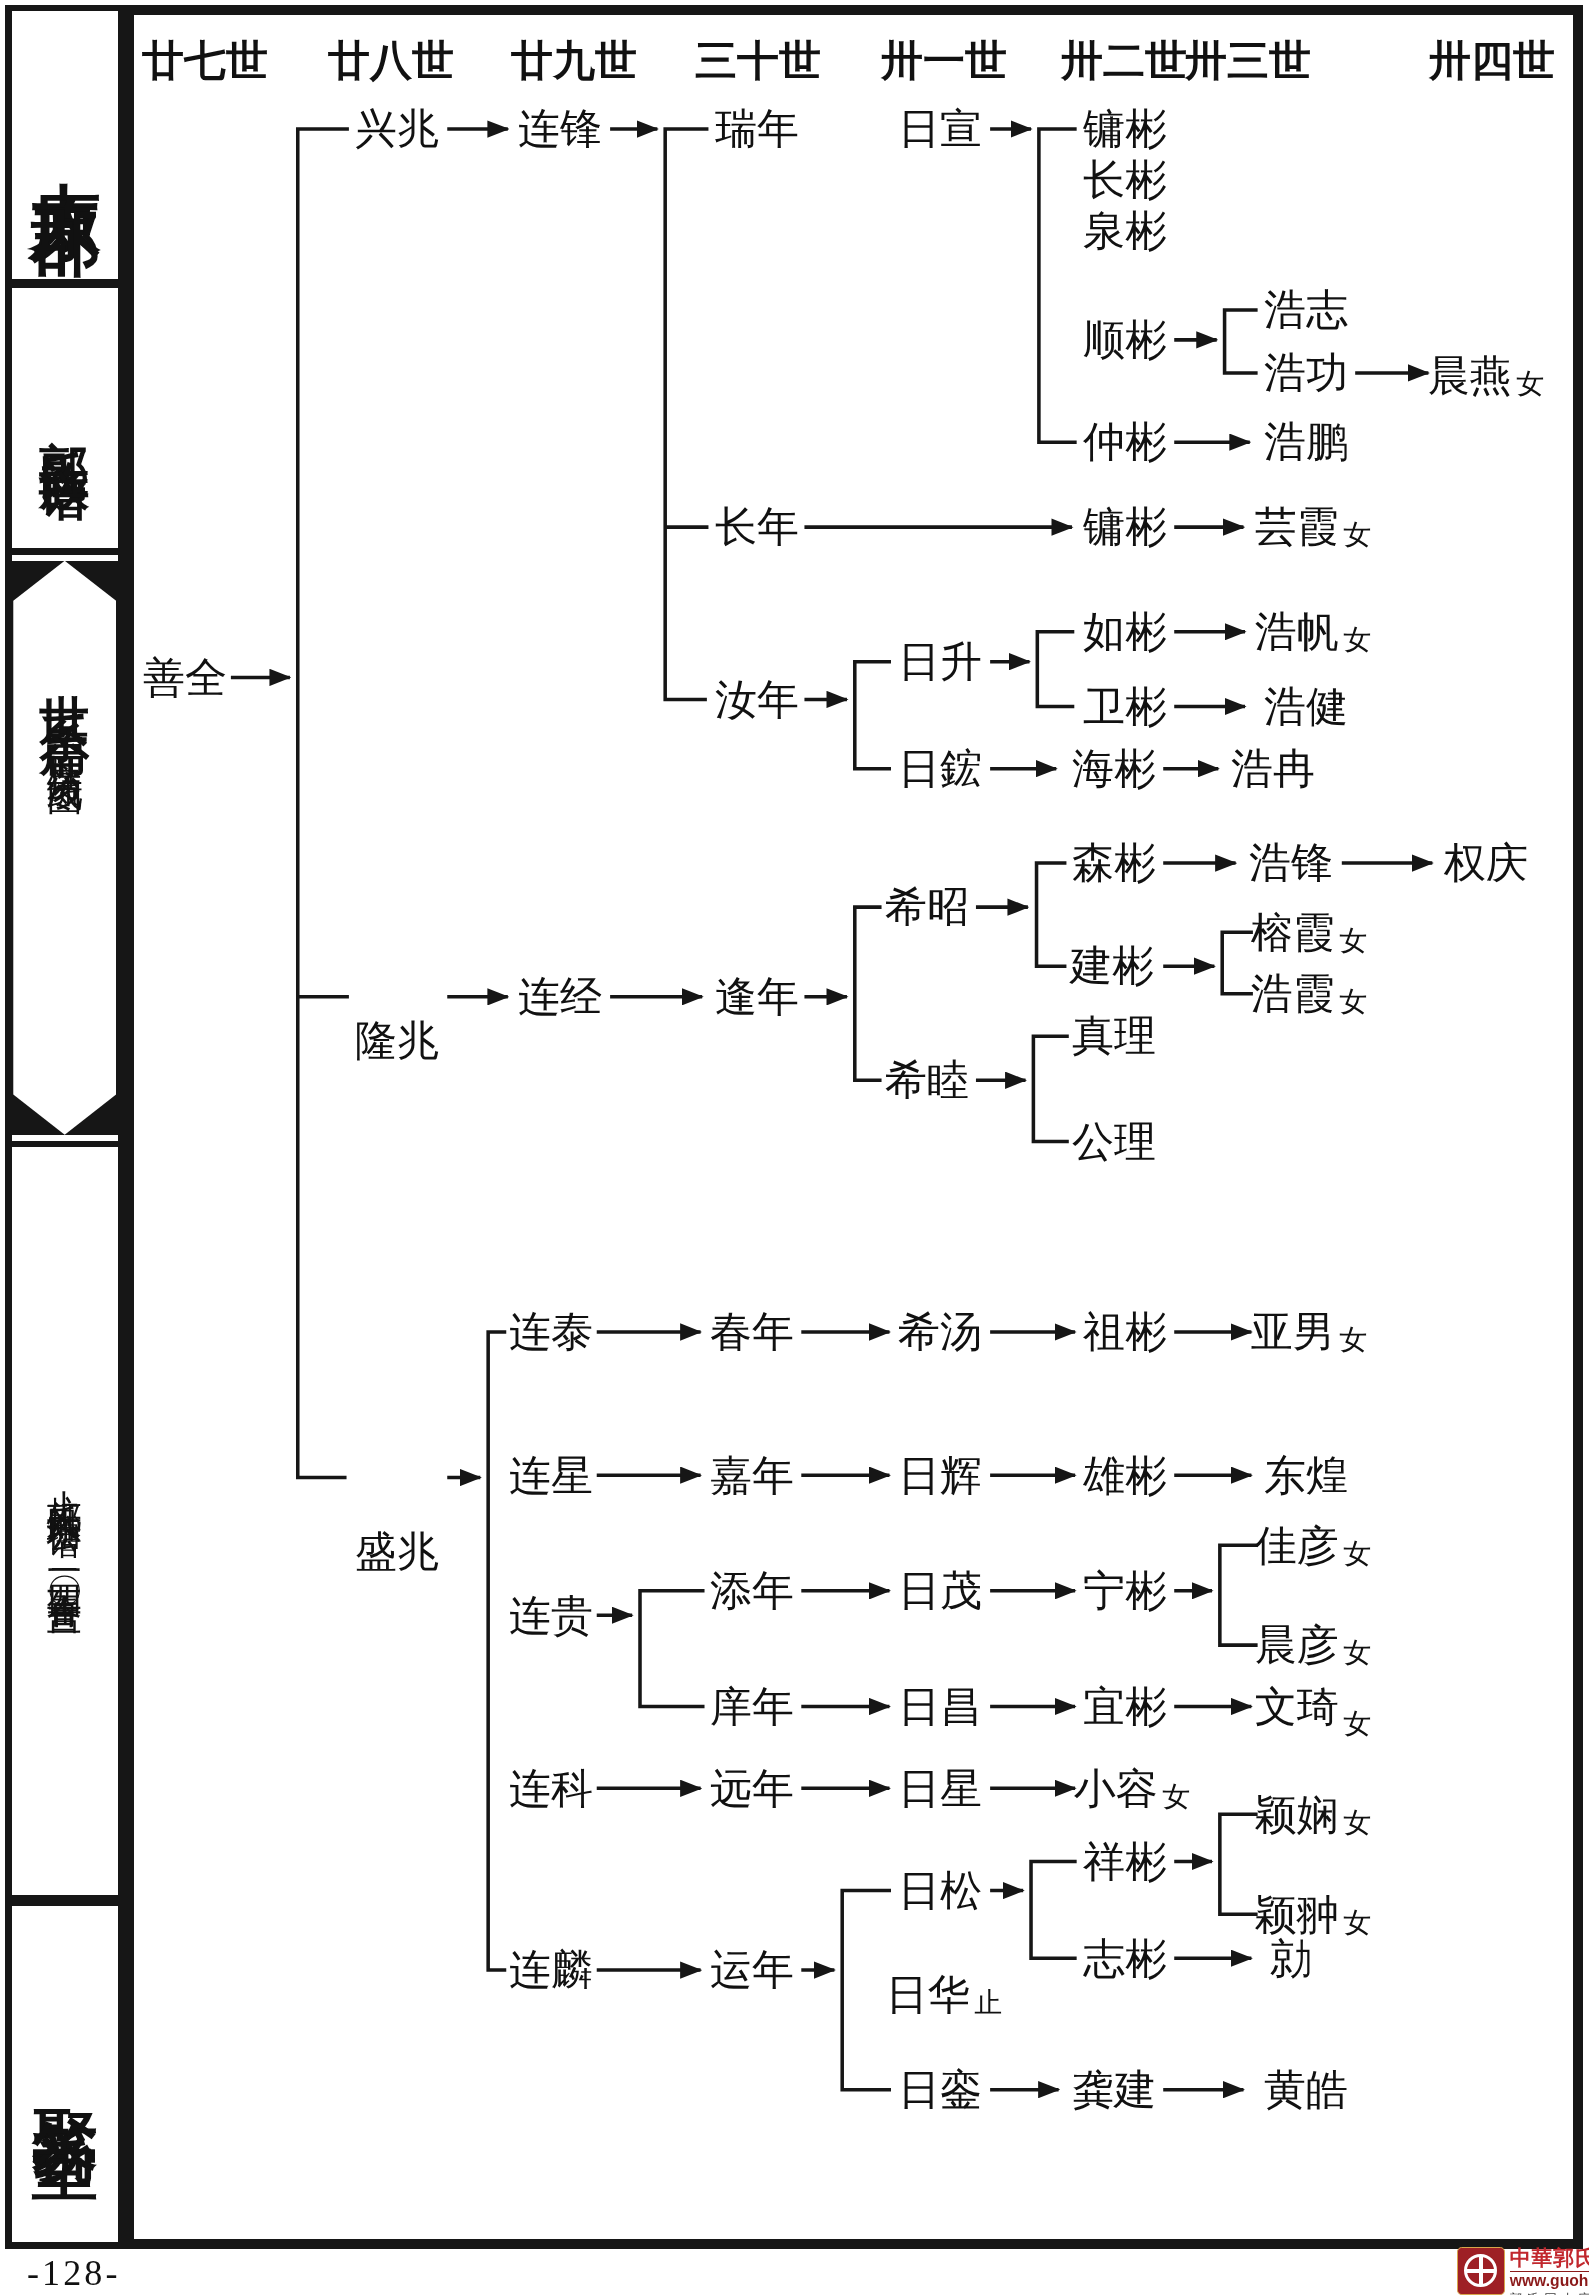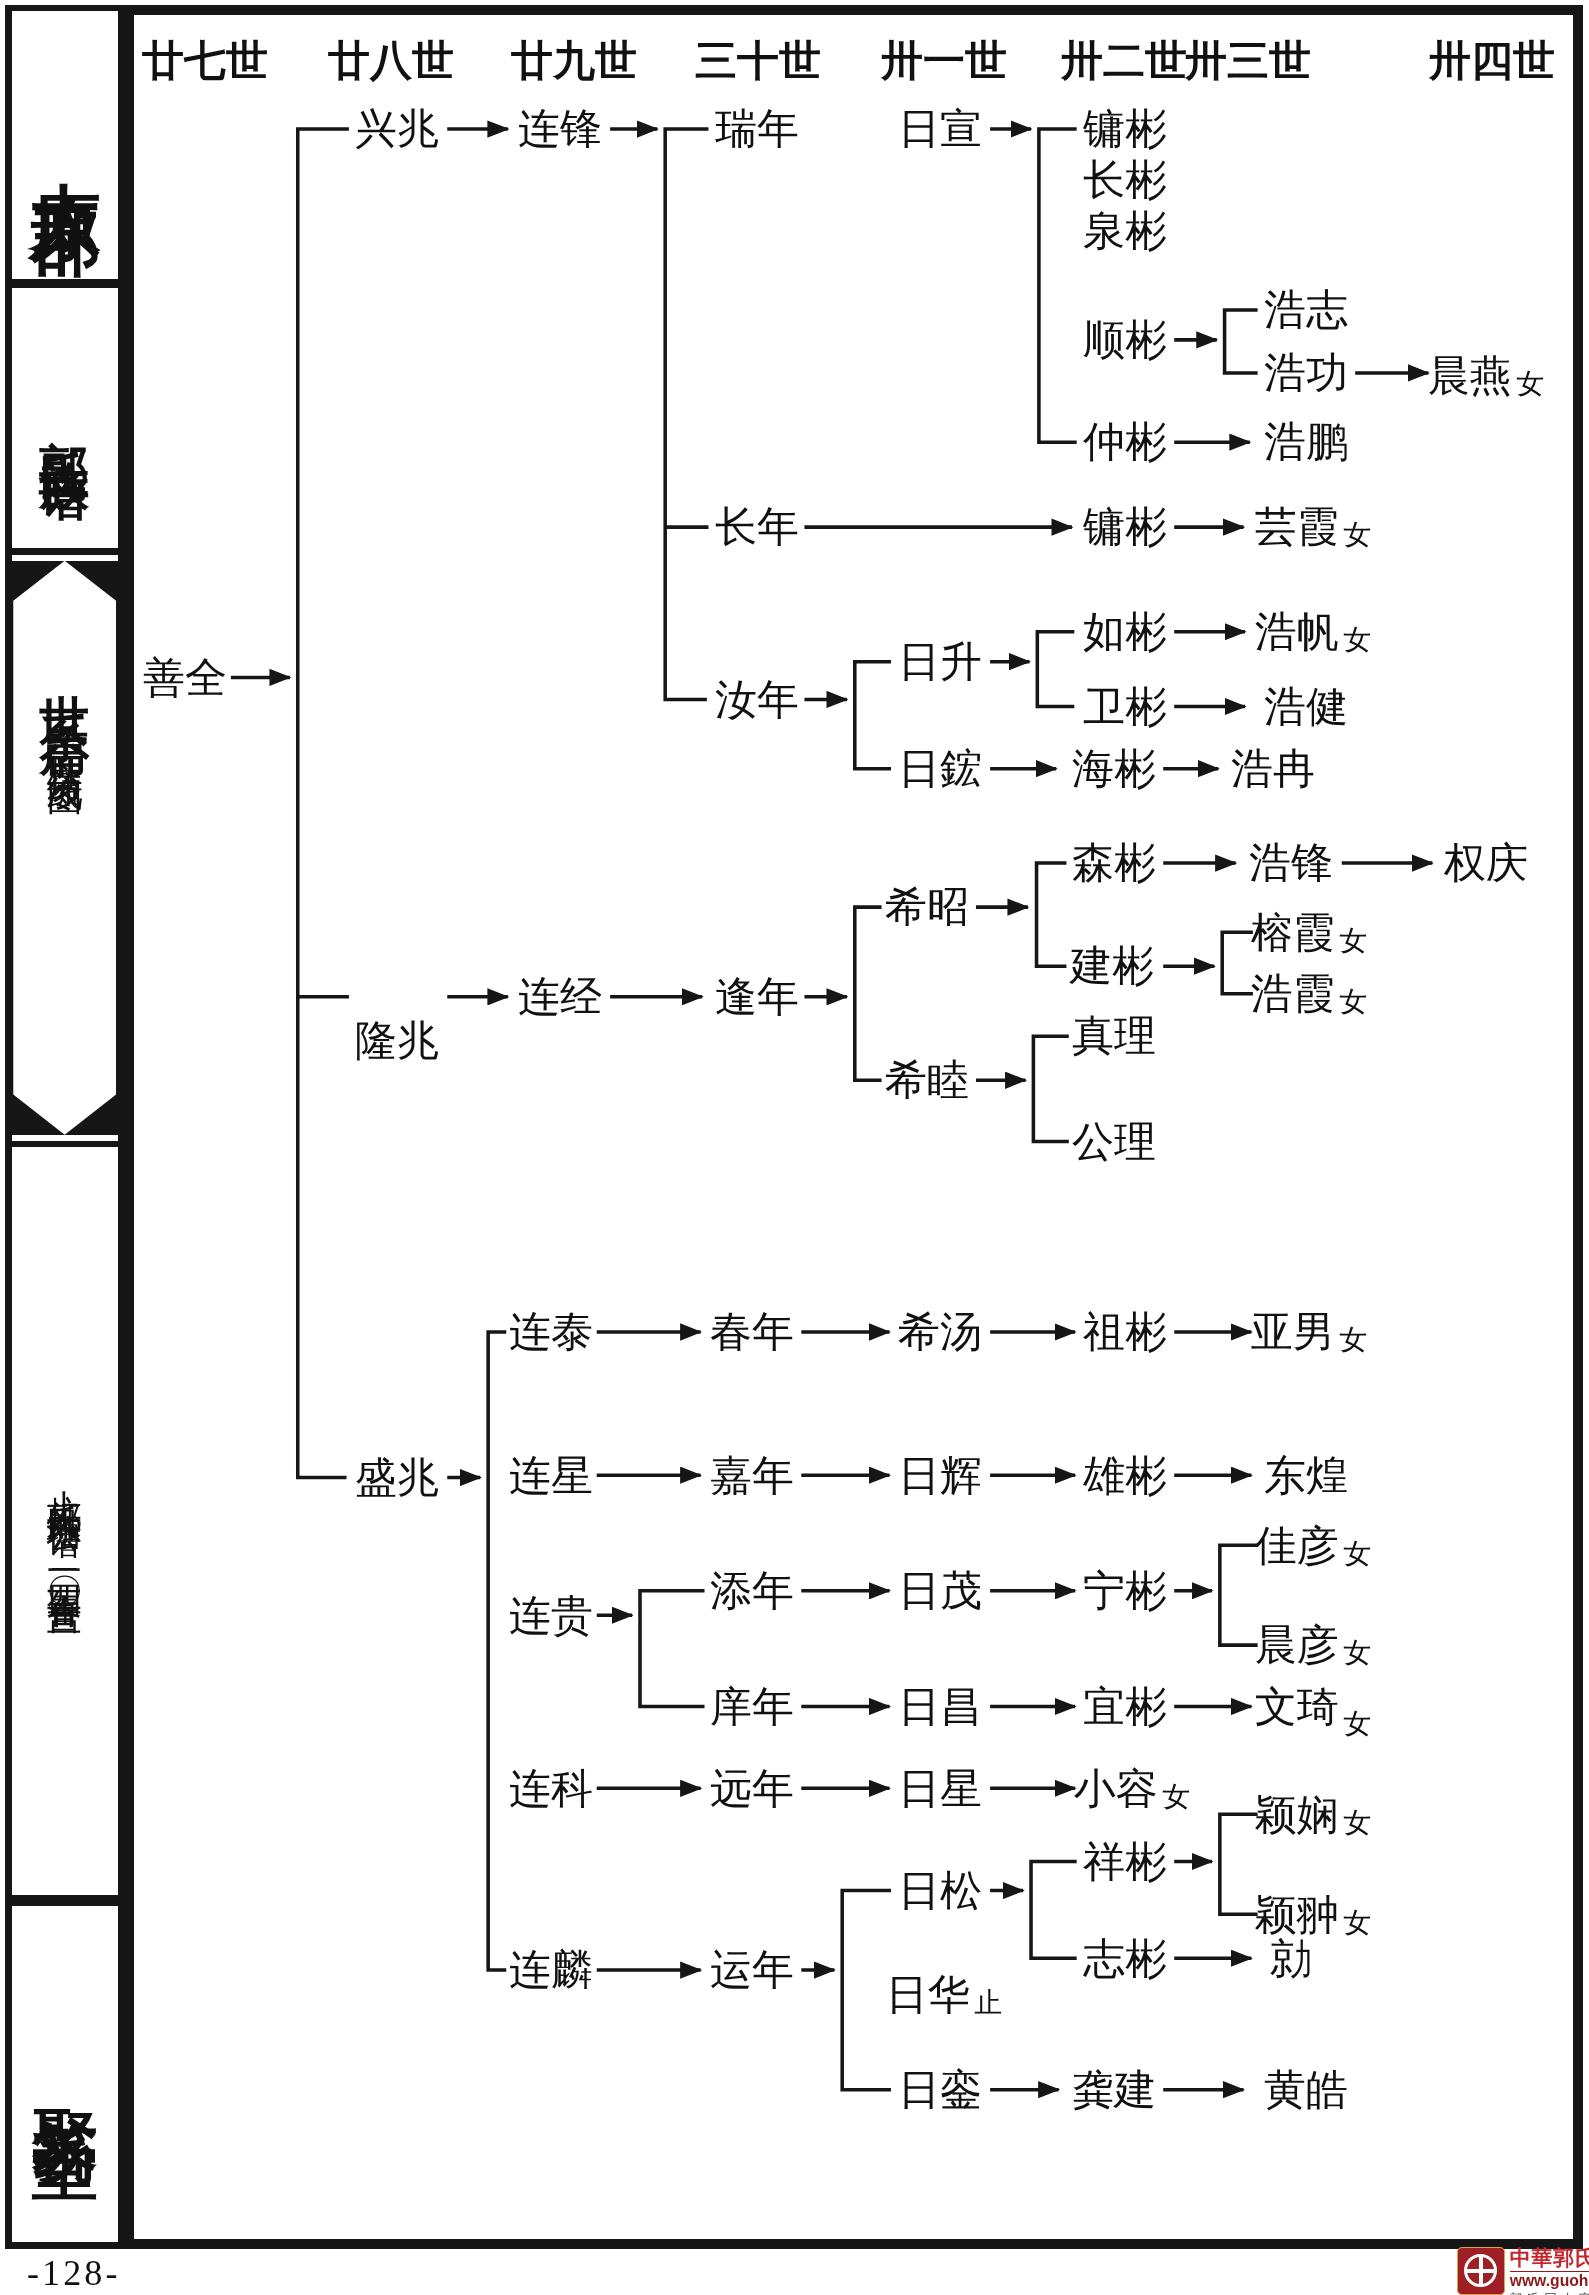--- a/index.html
+++ b/index.html
@@ -312,21 +312,21 @@
     </div>
     <div class="node" style="left: 927px; top: 1080px;">
       <span>希睦</span>
     </div>
     <div class="node" style="left: 1114px; top: 1036px;">
       <span>真理</span>
     </div>
     <div class="node" style="left: 1114px; top: 1142px; text-align: right;">
       <span>公理</span>
     </div>
-    <div class="node" style="left: 397px; top: 1478px; font-family: Liberation Mono, monospace;">
+    <div class="node" style="left: 397px; top: 1552px; font-family: Liberation Mono, monospace;">
       <span>盛兆</span>
     </div>
     <div class="node" style="left: 551px; top: 1332px;">
       <span>连泰</span>
     </div>
     <div class="node" style="left: 752px; top: 1332px;">
       <span>春年</span>
     </div>
     <div class="node" style="left: 940px; top: 1332px;">
       <span>希汤</span>

